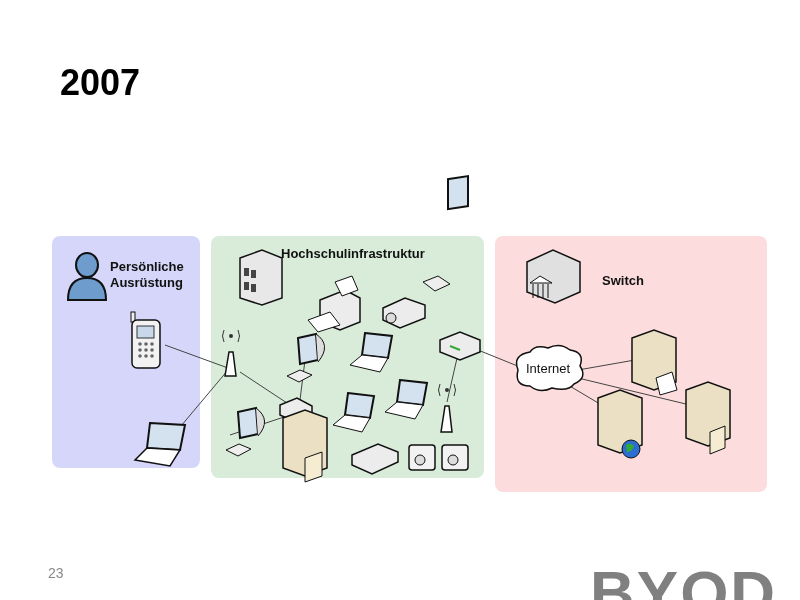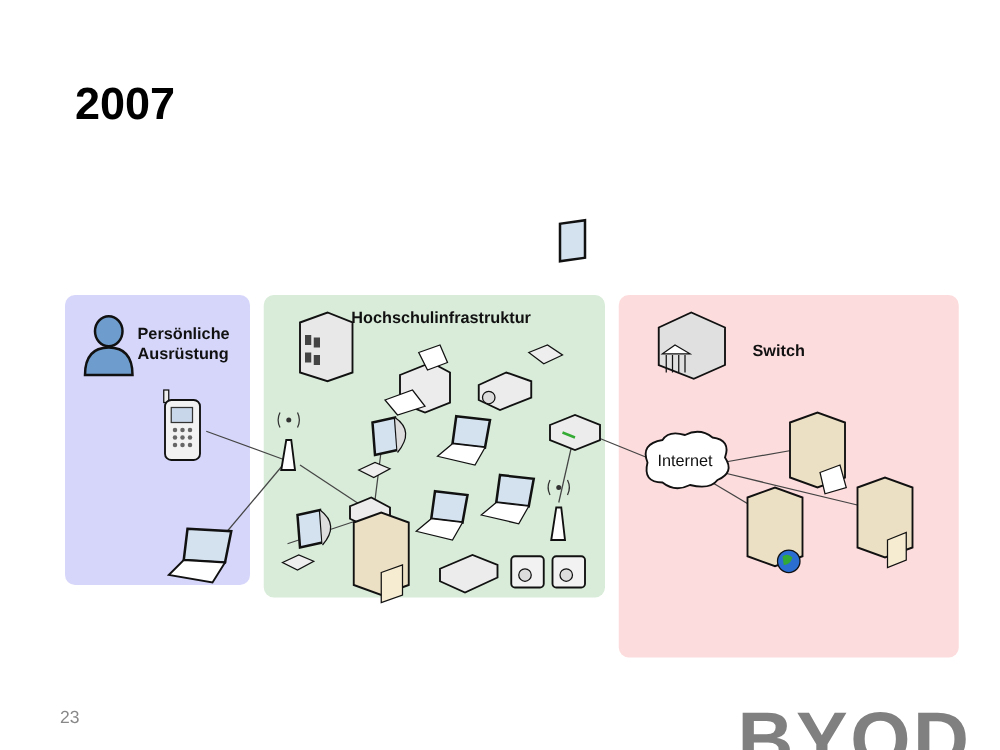--- a/index.html
+++ b/index.html
@@ -3,21 +3,21 @@
 <meta charset="utf-8">
 <style>
   html, body { margin:0; padding:0; }
   body { width:800px; height:600px; background:#ffffff; position:relative; overflow:hidden; font-family:"Liberation Sans", sans-serif; }
   .title { position:absolute; left:60px; top:62px; font-size:36px; font-weight:bold; color:#000; letter-spacing:0px; }
   .slide-num { position:absolute; left:48px; top:565px; font-size:14px; color:#888; }
   .brand { position:absolute; left:590px; top:562px; font-size:62px; font-weight:bold; color:#808080; letter-spacing:2px; line-height:1; }
   .zone { position:absolute; border-radius:8px; }
   .zone-personal { left:52px; top:236px; width:148px; height:232px; background:#d6d6fa; }
   .zone-campus { left:211px; top:236px; width:273px; height:242px; background:#d8ecd9; }
-  .zone-internet { left:495px; top:236px; width:272px; height:290px; background:#fddcdd; }
+  .zone-internet { left:495px; top:236px; width:272px; height:256px; background:#fddcdd; }
   .zone-label { position:absolute; font-weight:bold; font-size:13px; color:#111; line-height:16px; }
   svg.diagram { position:absolute; left:0; top:0; }
 </style>
 </head>
 <body>
 
 <div class="title">2007</div>
 
 <div class="zone zone-personal">
   <div class="zone-label" style="left:58px;top:23px;">

